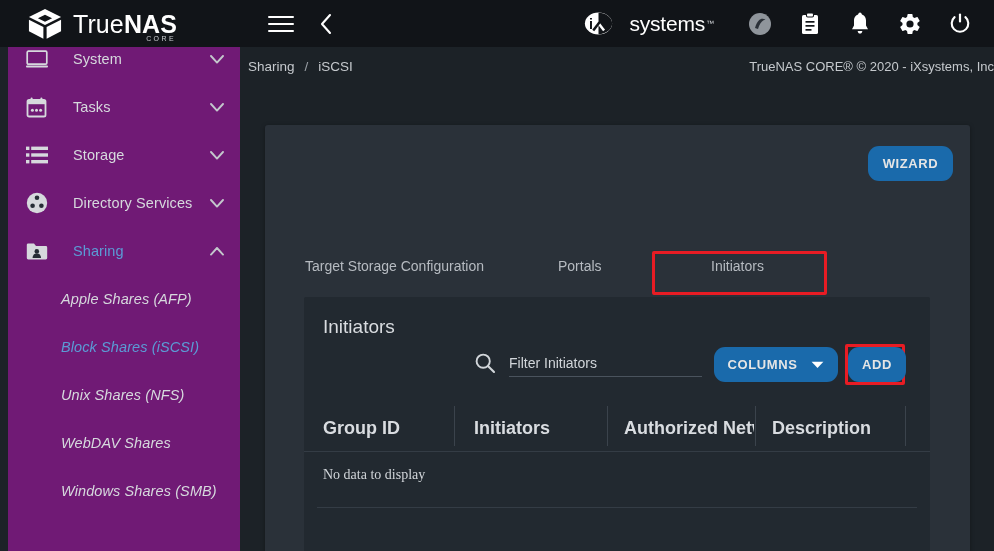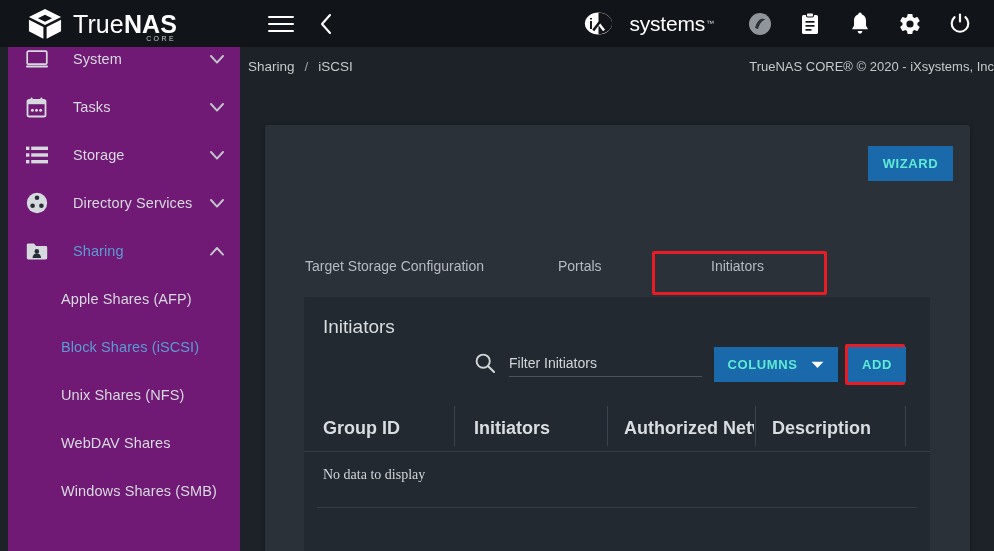--- a/index.html
+++ b/index.html
@@ -73,21 +73,21 @@
   }
   .nav-label {
     font-size: 14.5px; color: #d6d9dd; margin-left: 17px; letter-spacing: .1px;
     white-space: nowrap;
   }
   .nav-item.active .nav-label { color: #5b9bd5; }
   .nav-caret {
     position: absolute; right: 24px; top: 50%; transform: translateY(-50%);
   }
   .subnav-item {
-    height: 48px; display: flex; align-items: center; padding-left: 53px; cursor: pointer;
+    height: 48px; display: flex; align-items: center; padding-left: 53px; cursor: pointer; font-style: italic;
   }
   .subnav-item .nav-label { margin-left: 0; font-size: 14.5px; color: #d6d9dd; }
   .subnav-item.active .nav-label { color: #5b9bd5; }
 
   
   .content {
     position: absolute; top: 47px; left: 240px; width: 754px; height: 504px;
     background: #1c2227;
   }
   .breadcrumb-bar {
@@ -108,21 +108,21 @@
     background: #2a3139;
     border-radius: 3px;
     box-shadow: 0 1px 4px rgba(0,0,0,.35);
     overflow: hidden;
   }
   .wizard-row {
     height: 70px; position: relative;
   }
   .btn {
     border: none; cursor: pointer; font-family: "Liberation Sans", sans-serif;
-    border-radius: 0; color: #5eead4; letter-spacing: .6px;
+    border-radius: 11px; color: #e5e5e5; letter-spacing: .6px;
   }
   .btn-wizard {
     position: absolute; right: 17px; top: 21px;
     width: 85px; height: 35px;
     background: #1a6aab;
     font-size: 13px; font-weight: 700;
   }
   .tabs { position: relative; height: 110px; }
   .tab {
     position: absolute; font-size: 14px; color: #b6bbc1;

